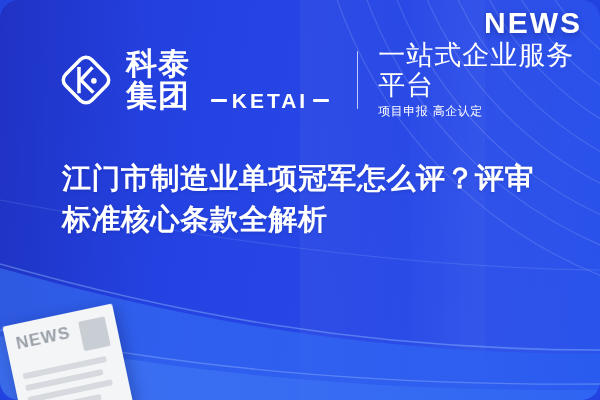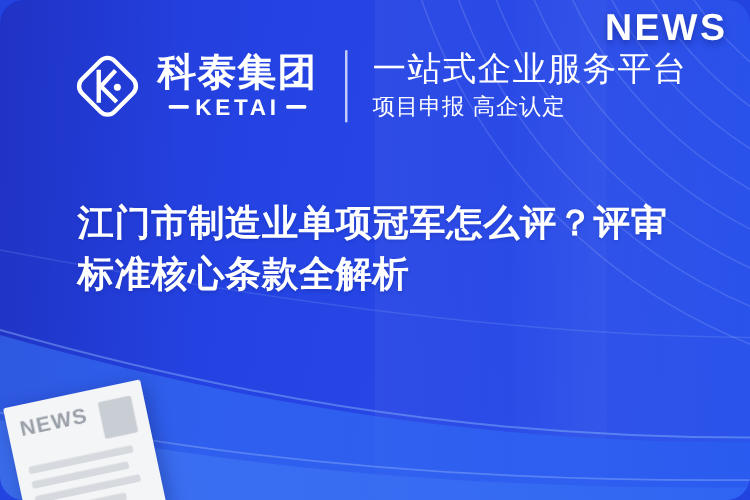--- a/index.html
+++ b/index.html
@@ -39,38 +39,38 @@
     text-shadow:0 2px 6px rgba(10,24,110,.45);
   }
 
   
   .header { position:absolute; left:58px; top:40px; display:flex; align-items:center; }
 
   .logo-lockup { display:flex; align-items:center; }
   .logo-mark { width:56px; height:56px; flex:0 0 56px; }
   .logo-mark svg { width:100%; height:100%; display:block; }
 
-  .logo-words { margin-left:12px; display:flex; flex-direction:column; align-items:flex-end; }
+  .logo-words { margin-left:12px; display:flex; flex-direction:row; align-items:flex-end; }
   .logo-cn {
     font-size:31px; font-weight:bold; color:#fff; letter-spacing:1px; line-height:1.02;
     font-family:"DejaVu Sans", "Liberation Sans", sans-serif;
   }
   .logo-en-row { display:flex; align-items:center; gap:5px; margin-top:2px; width:100%; justify-content:center; }
   .logo-dash { display:block; width:16px; height:3px; background:#fff; border-radius:1px; }
-  .logo-en { font-size:18px; font-weight:bold; color:#fff; letter-spacing:3px; line-height:1; }
+  .logo-en { font-size:21px; font-weight:bold; color:#fff; letter-spacing:3px; line-height:1; }
 
   .divider { width:2px; height:58px; background:rgba(255,255,255,.72); margin:0 20px 0 22px; border-radius:1px; }
 
   .tagline { display:flex; flex-direction:column; justify-content:space-between; }
   .tagline-main {
     font-size:27px; color:#fff; letter-spacing:1px; line-height:1.12;
     font-family:"DejaVu Sans", "Liberation Sans", sans-serif; font-weight:normal;
   }
   .tagline-sub {
-    font-size:18px; color:#fff; letter-spacing:.5px; margin-top:5px; line-height:1.15;
+    font-size:12px; color:#fff; letter-spacing:.5px; margin-top:5px; line-height:1.15;
     font-family:"DejaVu Sans", "Liberation Sans", sans-serif;
   }
 
   
   .headline {
     position:absolute; left:62px; top:158px; width:500px;
     font-size:29px; font-weight:bold; color:#ffffff; line-height:1.42;
     letter-spacing:.5px;
     font-family:"DejaVu Sans", "Liberation Sans", sans-serif;
     text-shadow:0 1px 3px rgba(12,28,120,.25);

